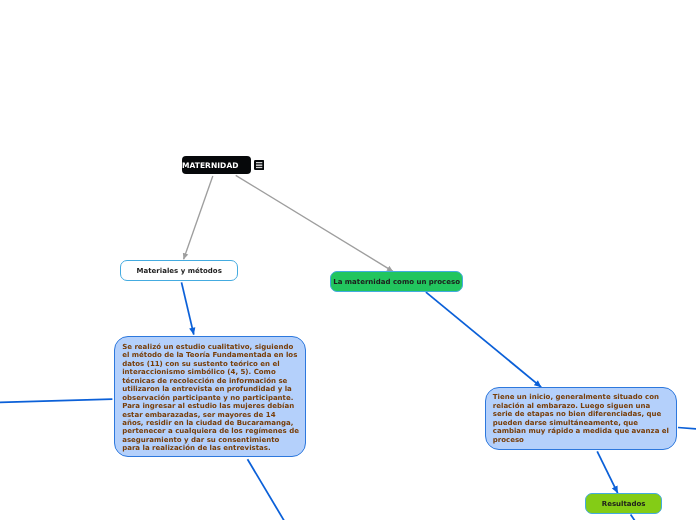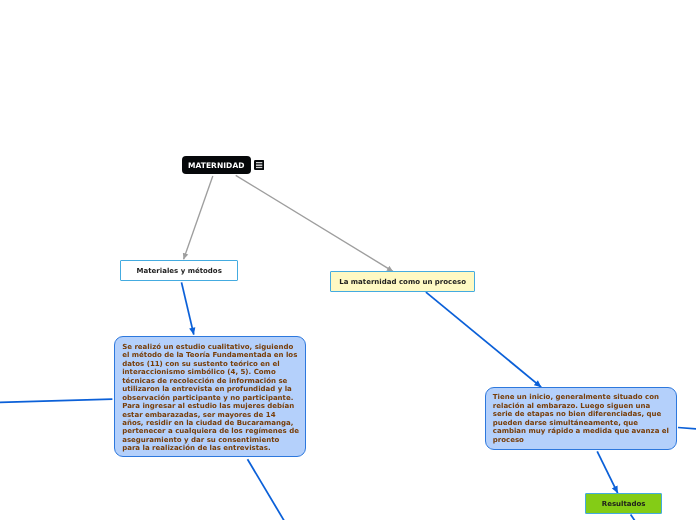--- a/index.html
+++ b/index.html
@@ -7,26 +7,26 @@
   body{width:696px;height:520px;background:#ffffff;overflow:hidden;
        font-family:"DejaVu Sans", sans-serif;
        -webkit-font-smoothing:antialiased;}
   #canvas{position:relative;width:696px;height:520px;}
   svg.edges{position:absolute;left:0;top:0;width:696px;height:520px;}
   .node{position:absolute;box-sizing:border-box;}
   .node span{transform:translateZ(0);display:inline-block;}
   .textbox span{display:block;}
   .root-node{background:#06080a;color:#ffffff;border-radius:4px;
              font-weight:bold;font-size:7.5px;letter-spacing:0.05px;
-             display:flex;align-items:center;justify-content:center;}
-  .pill{background:#ffffff;border:1.2px solid #44abe0;border-radius:1px;
+             display:flex;align-items:center;justify-content:flex-start;}
+  .pill{background:#ffffff;border:1.2px solid #44abe0;border-radius:7px;
         color:#1c1c1c;font-weight:bold;font-size:7px;line-height:1;
         display:flex;align-items:center;justify-content:center;}
   .pill span{padding-top:2.1px;}
-  .textbox{box-sizing:content-box;background:#b4d0fb;border:1.3px solid #2d78dd;border-radius:9px;
+  .textbox{box-sizing:content-box;background:#b4d0fb;border:1.3px solid #2d78dd;border-radius:14px;
            color:#773d08;font-weight:bold;font-size:7px;line-height:8.46px;
            padding:6.3px 6.1px 2.9px 7.2px;width:176.9px;}
   .textbox.tb2{padding-top:5.1px;padding-bottom:5px;}
   .hamb{position:absolute;line-height:0;}
   .hamb svg{display:block;}
 </style>
 </head>
 <body style="background: rgb(255, 255, 255);">
 
 <div id="canvas">
@@ -63,21 +63,21 @@
       <rect x="2.0" y="2.0" width="6.3" height="1.25" fill="#d2d2d2"></rect>
       <rect x="2.0" y="4.45" width="6.3" height="1.45" fill="#d2d2d2"></rect>
       <rect x="2.0" y="6.85" width="6.3" height="1.3" fill="#d2d2d2"></rect>
     </svg>
   </div>
 
   <div class="node pill" style="left: 120.4px; top: 259.9px; width: 117.6px; height: 20.9px; background: rgb(255, 255, 255); border-color: rgb(68, 171, 224); color: rgb(28, 28, 28);">
     <span>Materiales y métodos</span>
   </div>
 
-  <div class="node pill" style="left: 330.1px; top: 270.9px; width: 145px; height: 21.4px; background: #fef9c3; border-color: rgb(68, 171, 224); color: rgb(28, 28, 28);">
+  <div class="node pill" style="left: 330.1px; top: 270.9px; width: 133px; height: 21.4px; background: #22c55e; border-color: rgb(68, 171, 224); color: rgb(28, 28, 28);">
     <span>La maternidad como un proceso</span>
   </div>
 
   <div class="node textbox" style="left: 114px; top: 335.6px; background: rgb(180, 208, 251); border-color: rgb(45, 120, 221); color: rgb(119, 61, 8);">
     <span>Se realizó un estudio cualitativo, siguiendo el método de la Teoría Fundamentada en los datos (11) con su sustento teórico en el interaccionismo simbólico (4, 5). Como técnicas de recolección de información se utilizaron la entrevista en profundidad y la observación participante y no participante. Para ingresar al estudio las mujeres debían estar embarazadas, ser mayores de 14 años, residir en la ciudad de Bucaramanga, pertenecer a cualquiera de los regímenes de aseguramiento y dar su consentimiento para la realización de las entrevistas.</span>
   </div>
 
   <div class="node textbox tb2" style="left: 484.6px; top: 387.4px; background: rgb(180, 208, 251); border-color: rgb(45, 120, 221); color: rgb(119, 61, 8);">
     <span>Tiene un inicio, generalmente situado con relación al embarazo. Luego siguen una serie de etapas no bien diferenciadas, que pueden darse simultáneamente, que cambian muy rápido a medida que avanza el proceso</span>
   </div>

